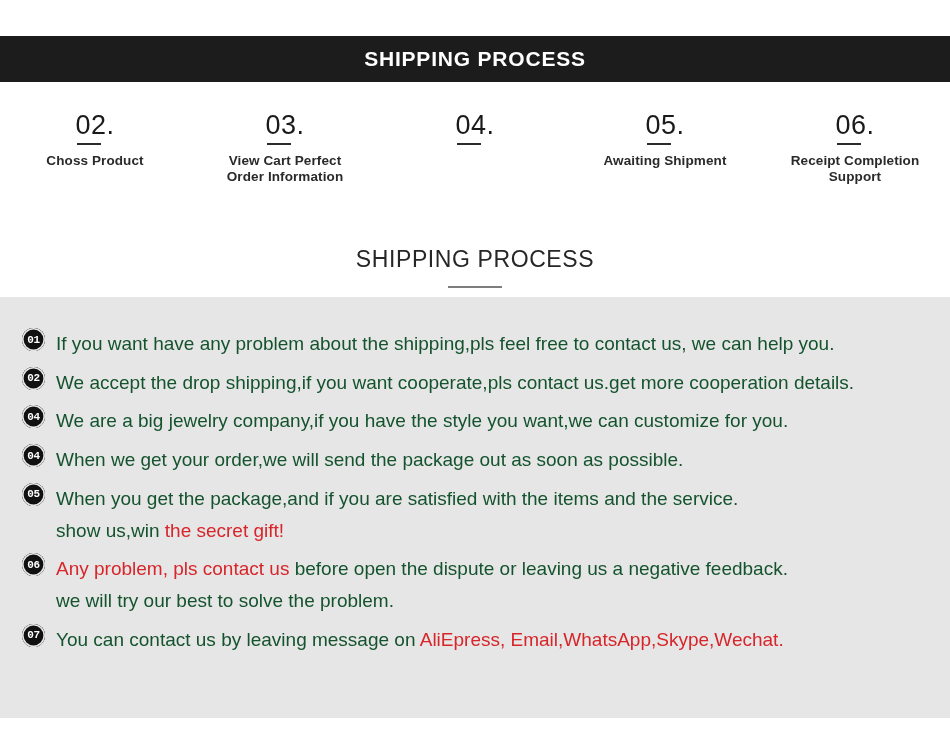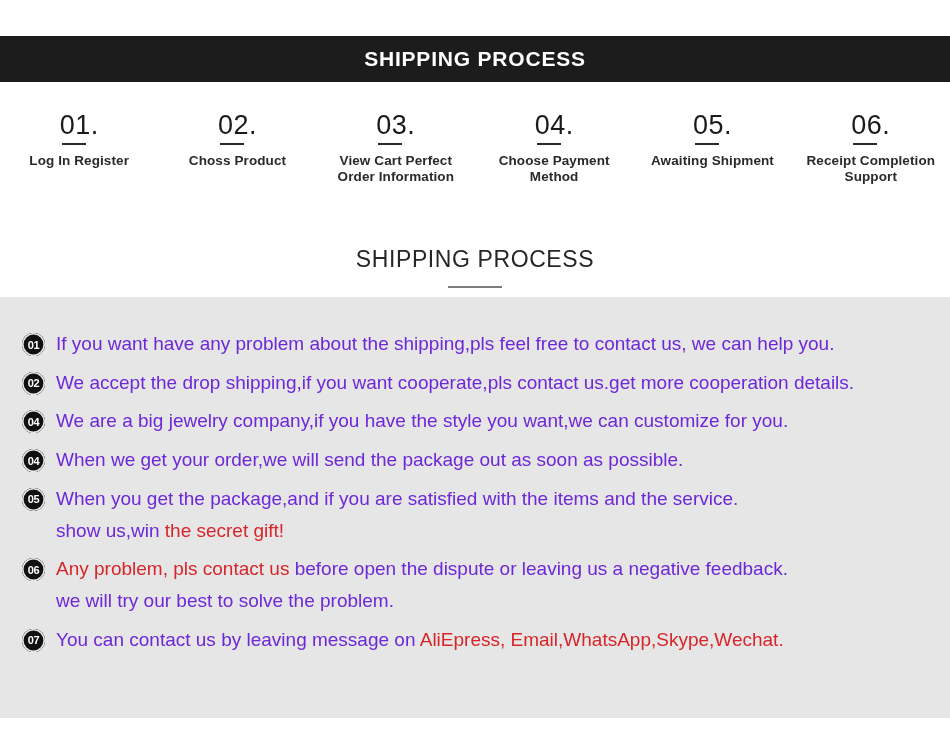--- a/index.html
+++ b/index.html
@@ -138,85 +138,74 @@
   }
 
   .badge {
     flex: 0 0 auto;
     width: 23px;
     height: 23px;
     border-radius: 50%;
     background: #111111;
     box-shadow: inset 0 0 0 1.6px #e6e6e6, inset 0 0 0 3.4px #111111;
     color: #ffffff;
-    font-family: Liberation Sans, sans-serif;
+    font-family: Liberation Mono, monospace;
     font-size: 11px;
     font-weight: bold;
     display: flex;
     align-items: center;
     justify-content: center;
-    margin-top: 5px;
     letter-spacing: -0.3px;
     text-align: center;
   }
 
   .item-body {
     margin-left: 11px;
     flex: 1 1 auto;
   }
 
   .line {
     font-family: "Liberation Sans", sans-serif;
     font-size: 19px;
     color: #1f1f1f;
     line-height: 1.67;
     white-space: nowrap;
   }
   .seg-red {
     color: #d8252a;
   }
   .seg-dark {
-    color: #6d28d9;
+    color: #14532d;
   }
 </style>
 </head>
 <body>
 
 <div class="page">
 
   <div class="banner">
     <div class="banner-title">SHIPPING PROCESS</div>
   </div>
 
   <div class="steps" id="steps-row">
       <div class="step">
-        <div class="step-num-wrap"><span class="step-num">01.</span><span class="step-num-rule"></span></div>
-        <div class="step-label">
-          <div>Log In Register</div>
-        </div>
-      </div>
-      <div class="step">
         <div class="step-num-wrap"><span class="step-num">02.</span><span class="step-num-rule"></span></div>
         <div class="step-label">
           <div>Choss Product</div>
         </div>
       </div>
       <div class="step">
         <div class="step-num-wrap"><span class="step-num">03.</span><span class="step-num-rule"></span></div>
         <div class="step-label">
           <div>View Cart Perfect</div>
           <div>Order Information</div>
         </div>
       </div>
       <div class="step">
         <div class="step-num-wrap"><span class="step-num">04.</span><span class="step-num-rule"></span></div>
-        <div class="step-label">
-          <div>Choose Payment</div>
-          <div>Method</div>
-        </div>
       </div>
       <div class="step">
         <div class="step-num-wrap"><span class="step-num">05.</span><span class="step-num-rule"></span></div>
         <div class="step-label">
           <div>Awaiting Shipment</div>
         </div>
       </div>
       <div class="step">
         <div class="step-num-wrap"><span class="step-num">06.</span><span class="step-num-rule"></span></div>
         <div class="step-label">

